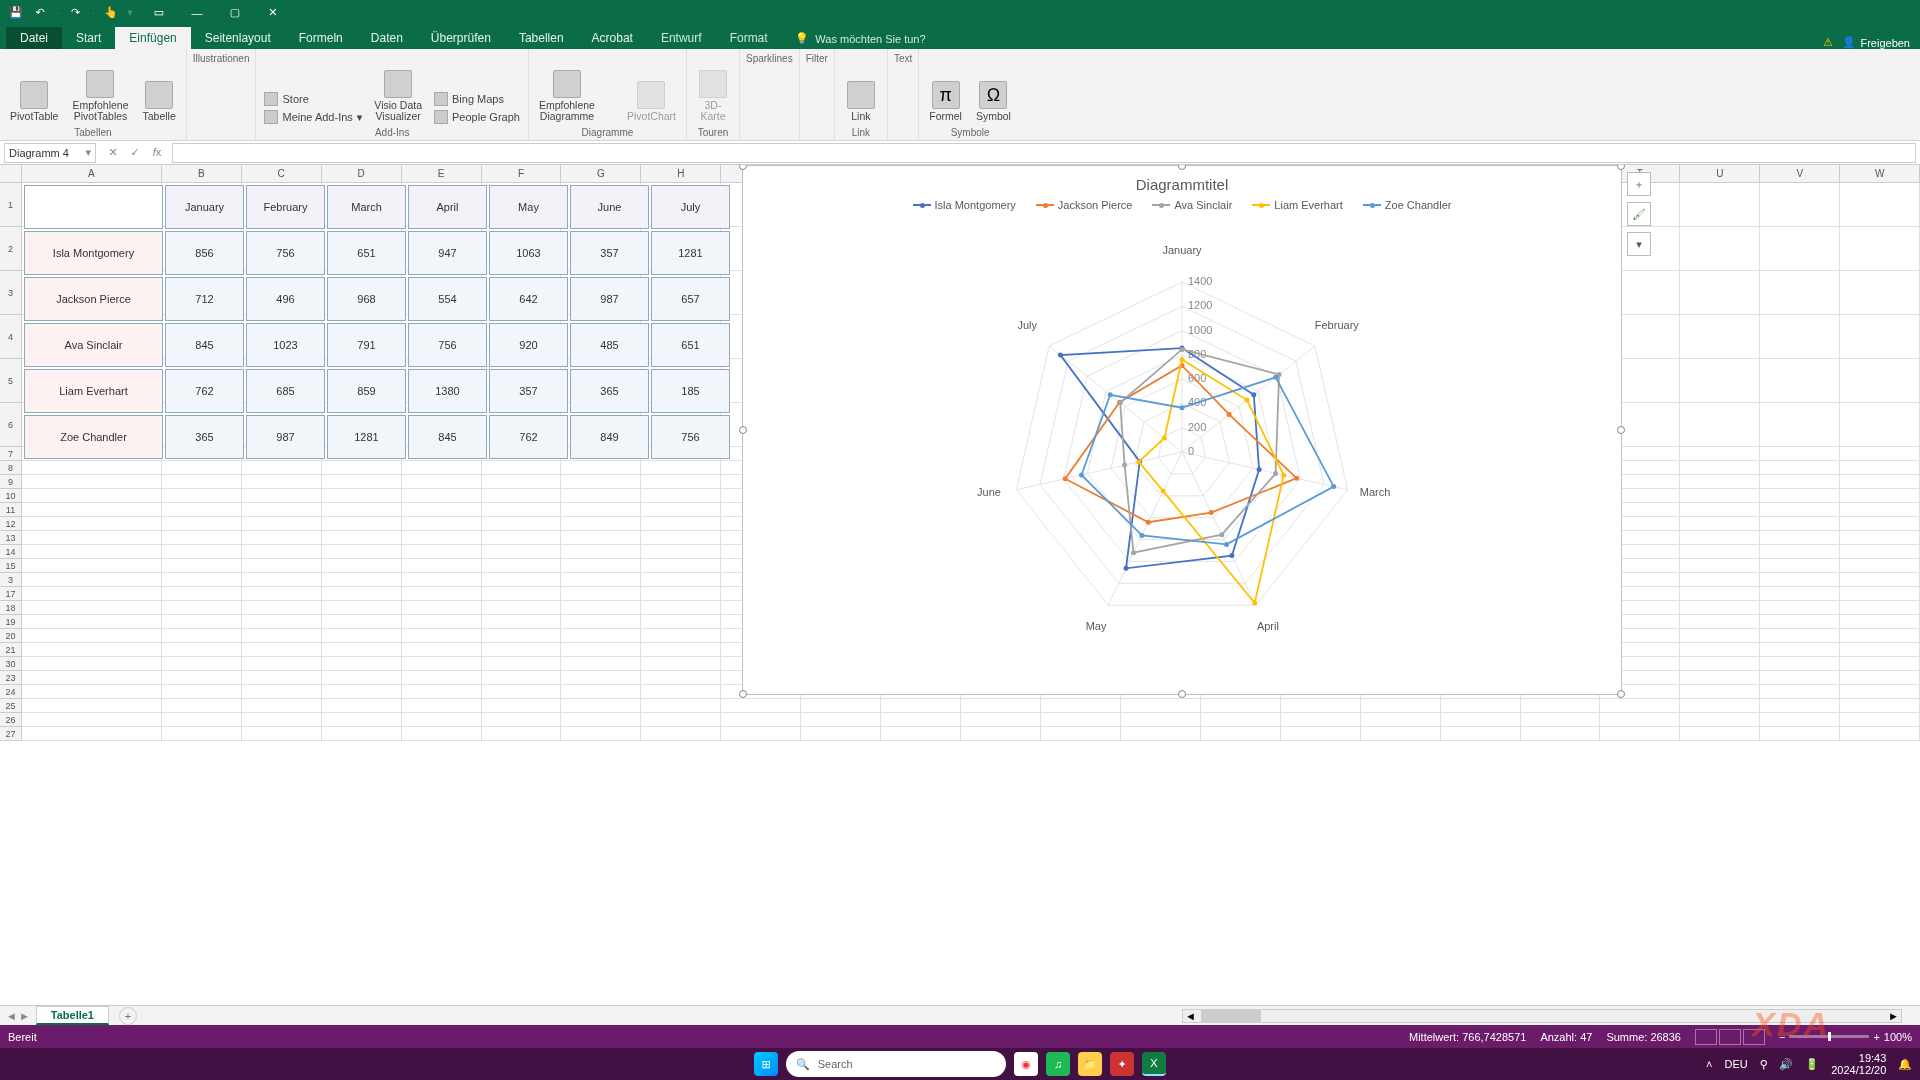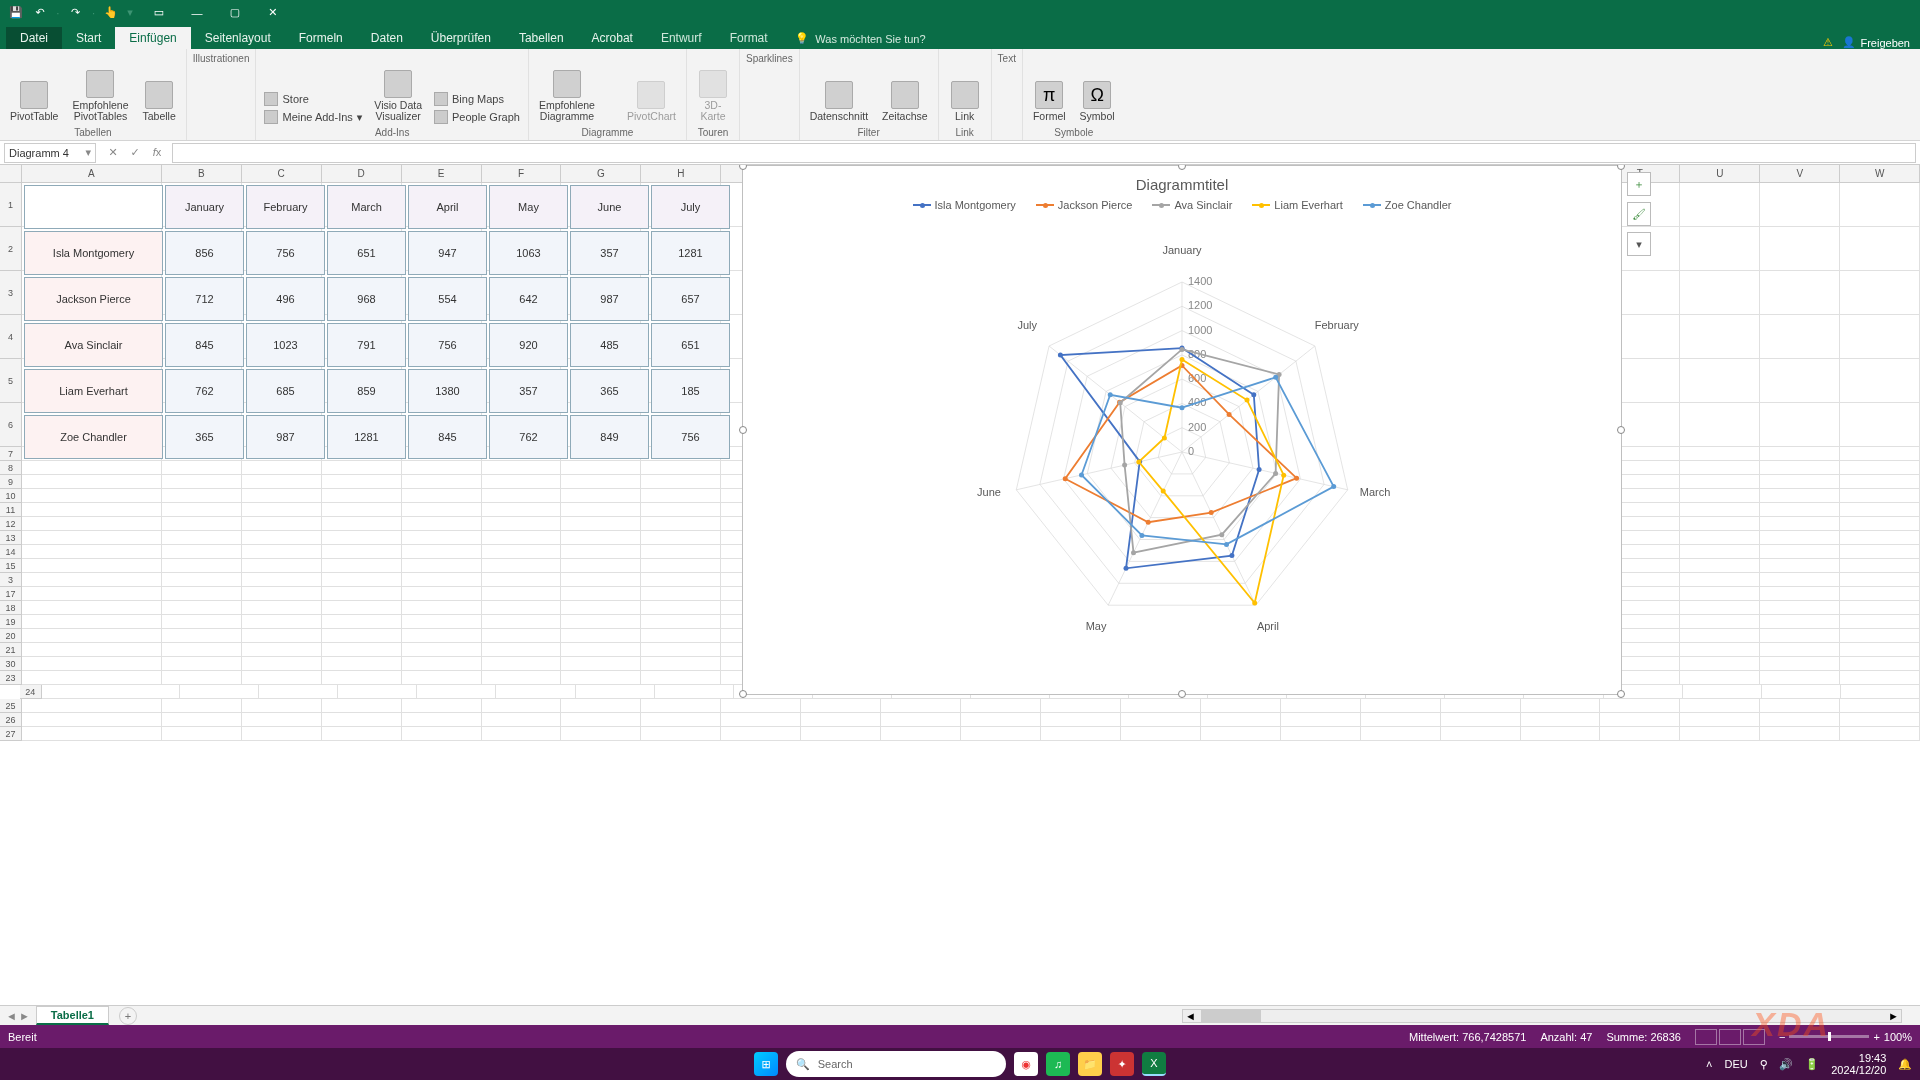--- a/index.html
+++ b/index.html
@@ -232,30 +232,20 @@
         </div>
   </div>
       <div class="glabel">Touren</div>
     </div>
 
   <div class="rgroup">
       <div class="glabel">Sparklines</div>
     </div>
 
   <div class="rgroup">
-      <div class="controls">
-    <div class="bigbtn">
-          <div class="bicon"></div>
-          <span>Datenschnitt</span>
-        </div>
-    <div class="bigbtn">
-          <div class="bicon"></div>
-          <span>Zeitachse</span>
-        </div>
-  </div>
       <div class="glabel">Filter</div>
     </div>
 
   <div class="rgroup">
       <div class="controls">
     <div class="bigbtn">
           <div class="bicon"></div>
           <span>Link</span>
         </div>
   </div>
@@ -914,21 +904,21 @@
         <div class="cell" style="width: 80px;"></div>
         <div class="cell" style="width: 80px;"></div>
         <div class="cell" style="width: 80px;"></div>
         <div class="cell" style="width: 80px;"></div>
         <div class="cell" style="width: 80px;"></div>
         <div class="cell" style="width: 80px;"></div>
         <div class="cell" style="width: 80px;"></div>
         <div class="cell" style="width: 80px;"></div>
       </div>
       <div class="row" style="height: 14px;">
-        <div class="rh" style="line-height: 14px; margin-left: 20px;">24</div>
+        <div class="rh" style="line-height: 14px;">24</div>
         <div class="cell" style="width: 140px;"></div>
         <div class="cell" style="width: 80px;"></div>
         <div class="cell" style="width: 80px;"></div>
         <div class="cell" style="width: 80px;"></div>
         <div class="cell" style="width: 80px;"></div>
         <div class="cell" style="width: 80px;"></div>
         <div class="cell" style="width: 80px;"></div>
         <div class="cell" style="width: 80px;"></div>
         <div class="cell" style="width: 80px;"></div>
         <div class="cell" style="width: 80px;"></div>

